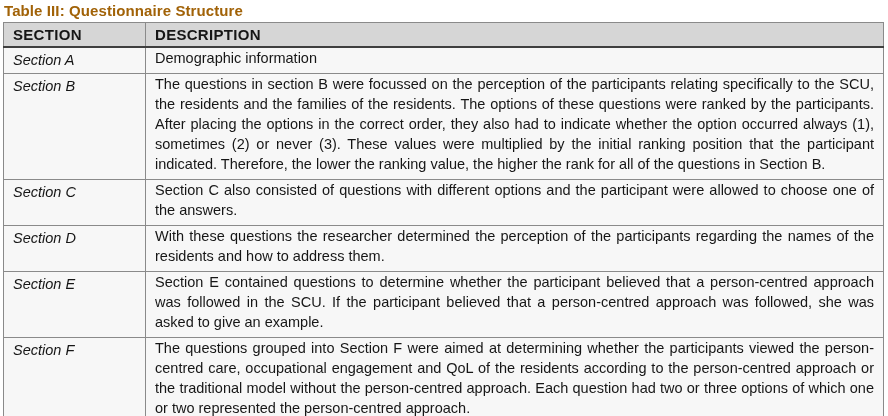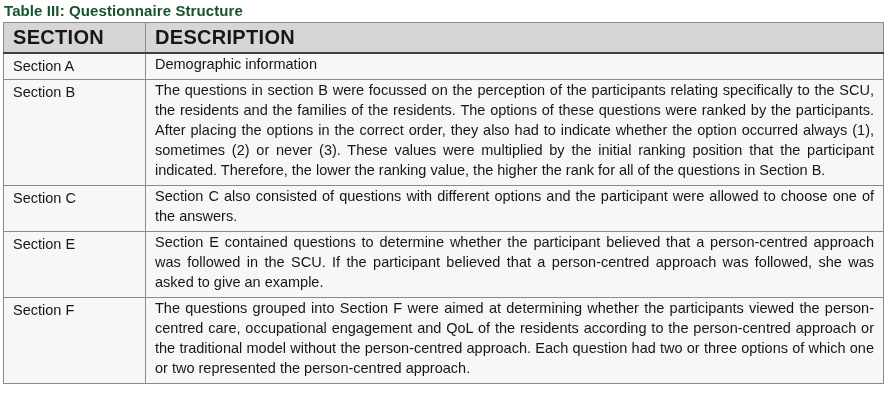--- a/index.html
+++ b/index.html
@@ -20,48 +20,49 @@
   }
   .page {
     width: 888px;
     padding: 1px 3px 2px 3px;
   }
   .table-title {
     font-size: 15px;
     font-weight: bold;
     letter-spacing: 0.1px;
     margin: 1px 0 3px 1px;
-    color: #14532d;
+    color: #a16207;
   }
   table.q-table {
     border-collapse: collapse;
     width: 881px;
     table-layout: fixed;
     background: var(--cell-bg);
     border: 1px solid var(--border-dark);
   }
   table.q-table col.c-section { width: 142px; }
   table.q-table th, table.q-table td {
     border: 1px solid var(--border);
     vertical-align: top;
     font-size: 14.5px;
   }
   table.q-table thead th {
     background: var(--header-bg);
     text-align: left;
     font-weight: bold;
-    font-size: 20px;
+    font-size: 15px;
     letter-spacing: 0.3px;
     padding: 3px 8px 3px 9px;
     border-bottom: 2px solid #3f3f3f;
   }
   td.col-section {
     padding: 4px 6px 4px 9px;
     background: var(--cell-bg);
     white-space: nowrap;
+    font-style: italic;
   }
   td.col-desc {
     padding: 0 9px 5px 9px;
     background: var(--cell-bg);
     text-align: justify;
     line-height: 1.38;
   }
 </style>
 </head>
 <body>
@@ -87,20 +88,24 @@
         </tr>
         <tr>
           <td class="col-section">Section B</td>
           <td class="col-desc">The questions in section B were focussed on the perception of the participants relating specifically to the SCU, the residents and the families of the residents. The options of these questions were ranked by the participants. After placing the options in the correct order, they also had to indicate whether the option occurred always (1), sometimes (2) or never (3). These values were multiplied by the initial ranking position that the participant indicated. Therefore, the lower the ranking value, the higher the rank for all of the questions in Section B.</td>
         </tr>
         <tr>
           <td class="col-section">Section C</td>
           <td class="col-desc">Section C also consisted of questions with different options and the participant were allowed to choose one of the answers.</td>
         </tr>
         <tr>
+          <td class="col-section">Section D</td>
+          <td class="col-desc">With these questions the researcher determined the perception of the participants regarding the names of the residents and how to address them.</td>
+        </tr>
+        <tr>
           <td class="col-section">Section E</td>
           <td class="col-desc">Section E contained questions to determine whether the participant believed that a person-centred approach was followed in the SCU. If the participant believed that a person-centred approach was followed, she was asked to give an example.</td>
         </tr>
         <tr>
           <td class="col-section">Section F</td>
           <td class="col-desc">The questions grouped into Section F were aimed at determining whether the participants viewed the person-centred care, occupational engagement and QoL of the residents according to the person-centred approach or the traditional model without the person-centred approach. Each question had two or three options of which one or two represented the person-centred approach.</td>
         </tr>
       </tbody>
   </table>
 </div>

